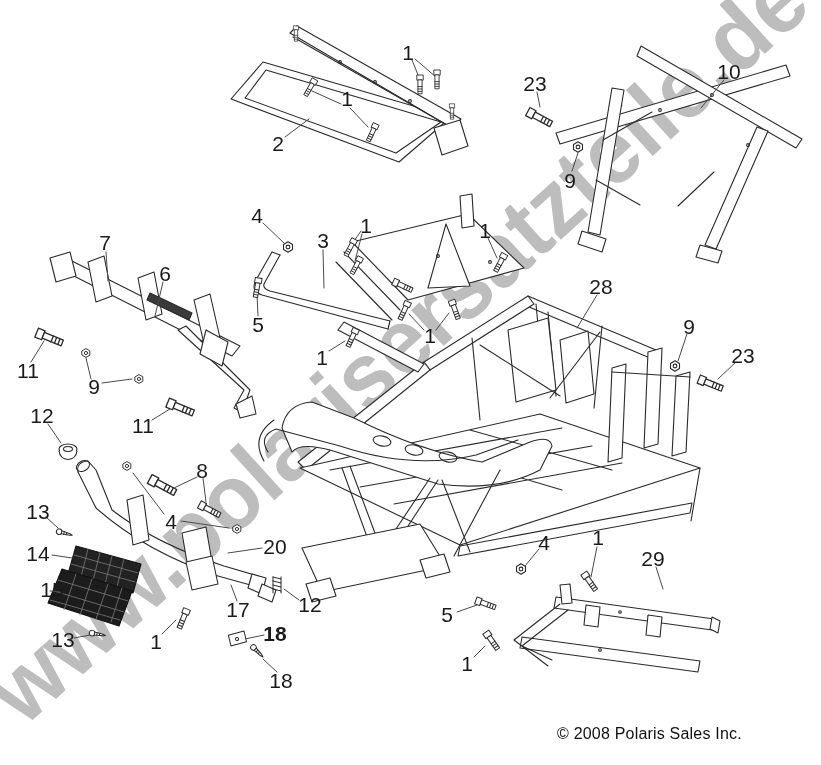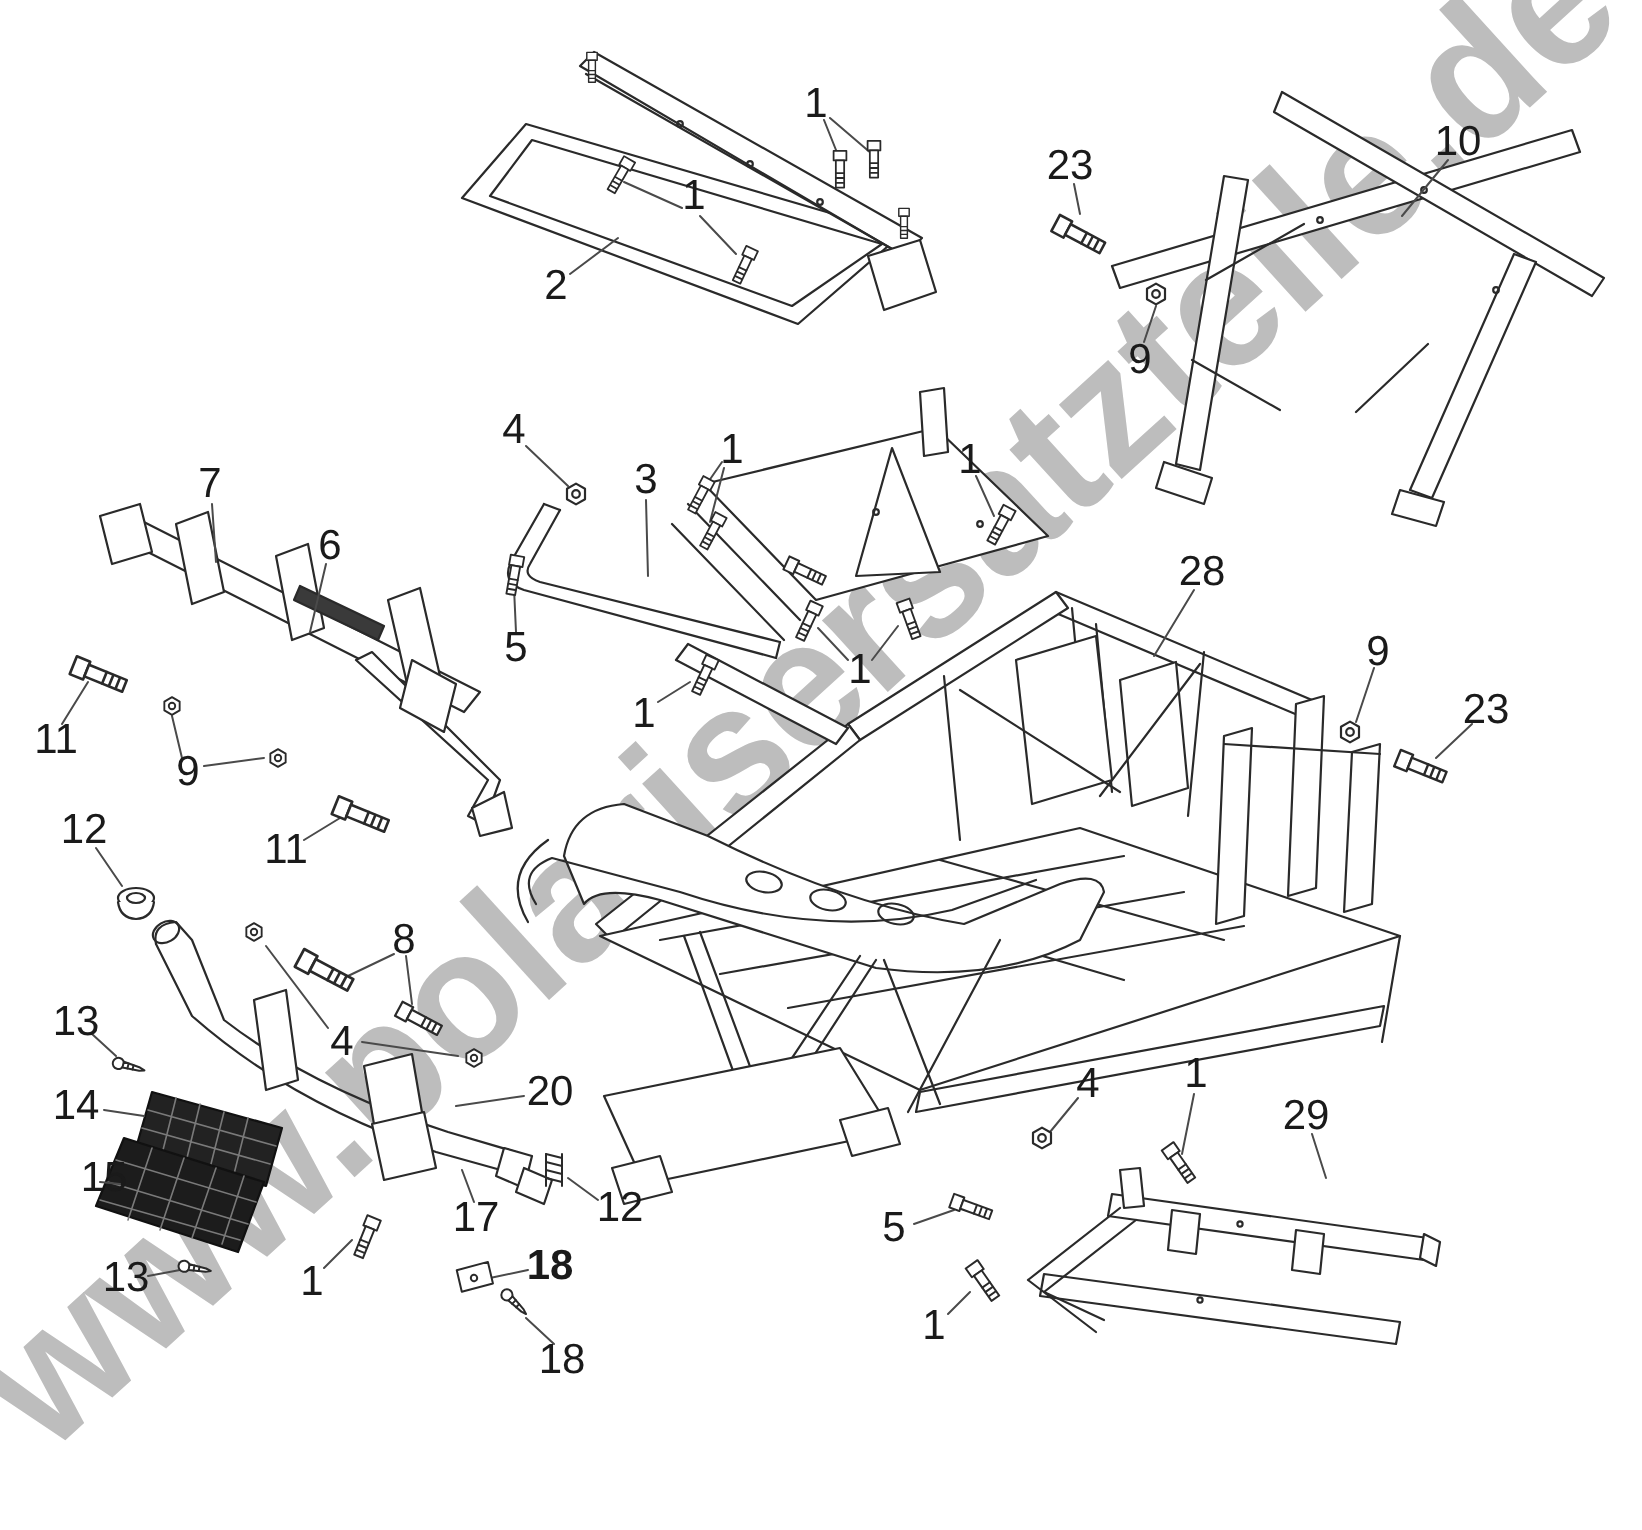--- a/index.html
+++ b/index.html
@@ -281,13 +281,14 @@
       <div class="callout" style="left: 156px; top: 641px;">1</div>
       <div class="callout" style="left: 275px; top: 633px; font-weight: bold;">18</div>
       <div class="callout" style="left: 281px; top: 680px;">18</div>
       <div class="callout" style="left: 447px; top: 614px;">5</div>
       <div class="callout" style="left: 467px; top: 663px;">1</div>
       <div class="callout" style="left: 544px; top: 542px;">4</div>
       <div class="callout" style="left: 598px; top: 537px;">1</div>
       <div class="callout" style="left: 653px; top: 558px;">29</div>
     </div>
 
+  <div id="copyright">© 2008 Polaris Sales Inc.</div>
 </div>
 
 </body></html>

